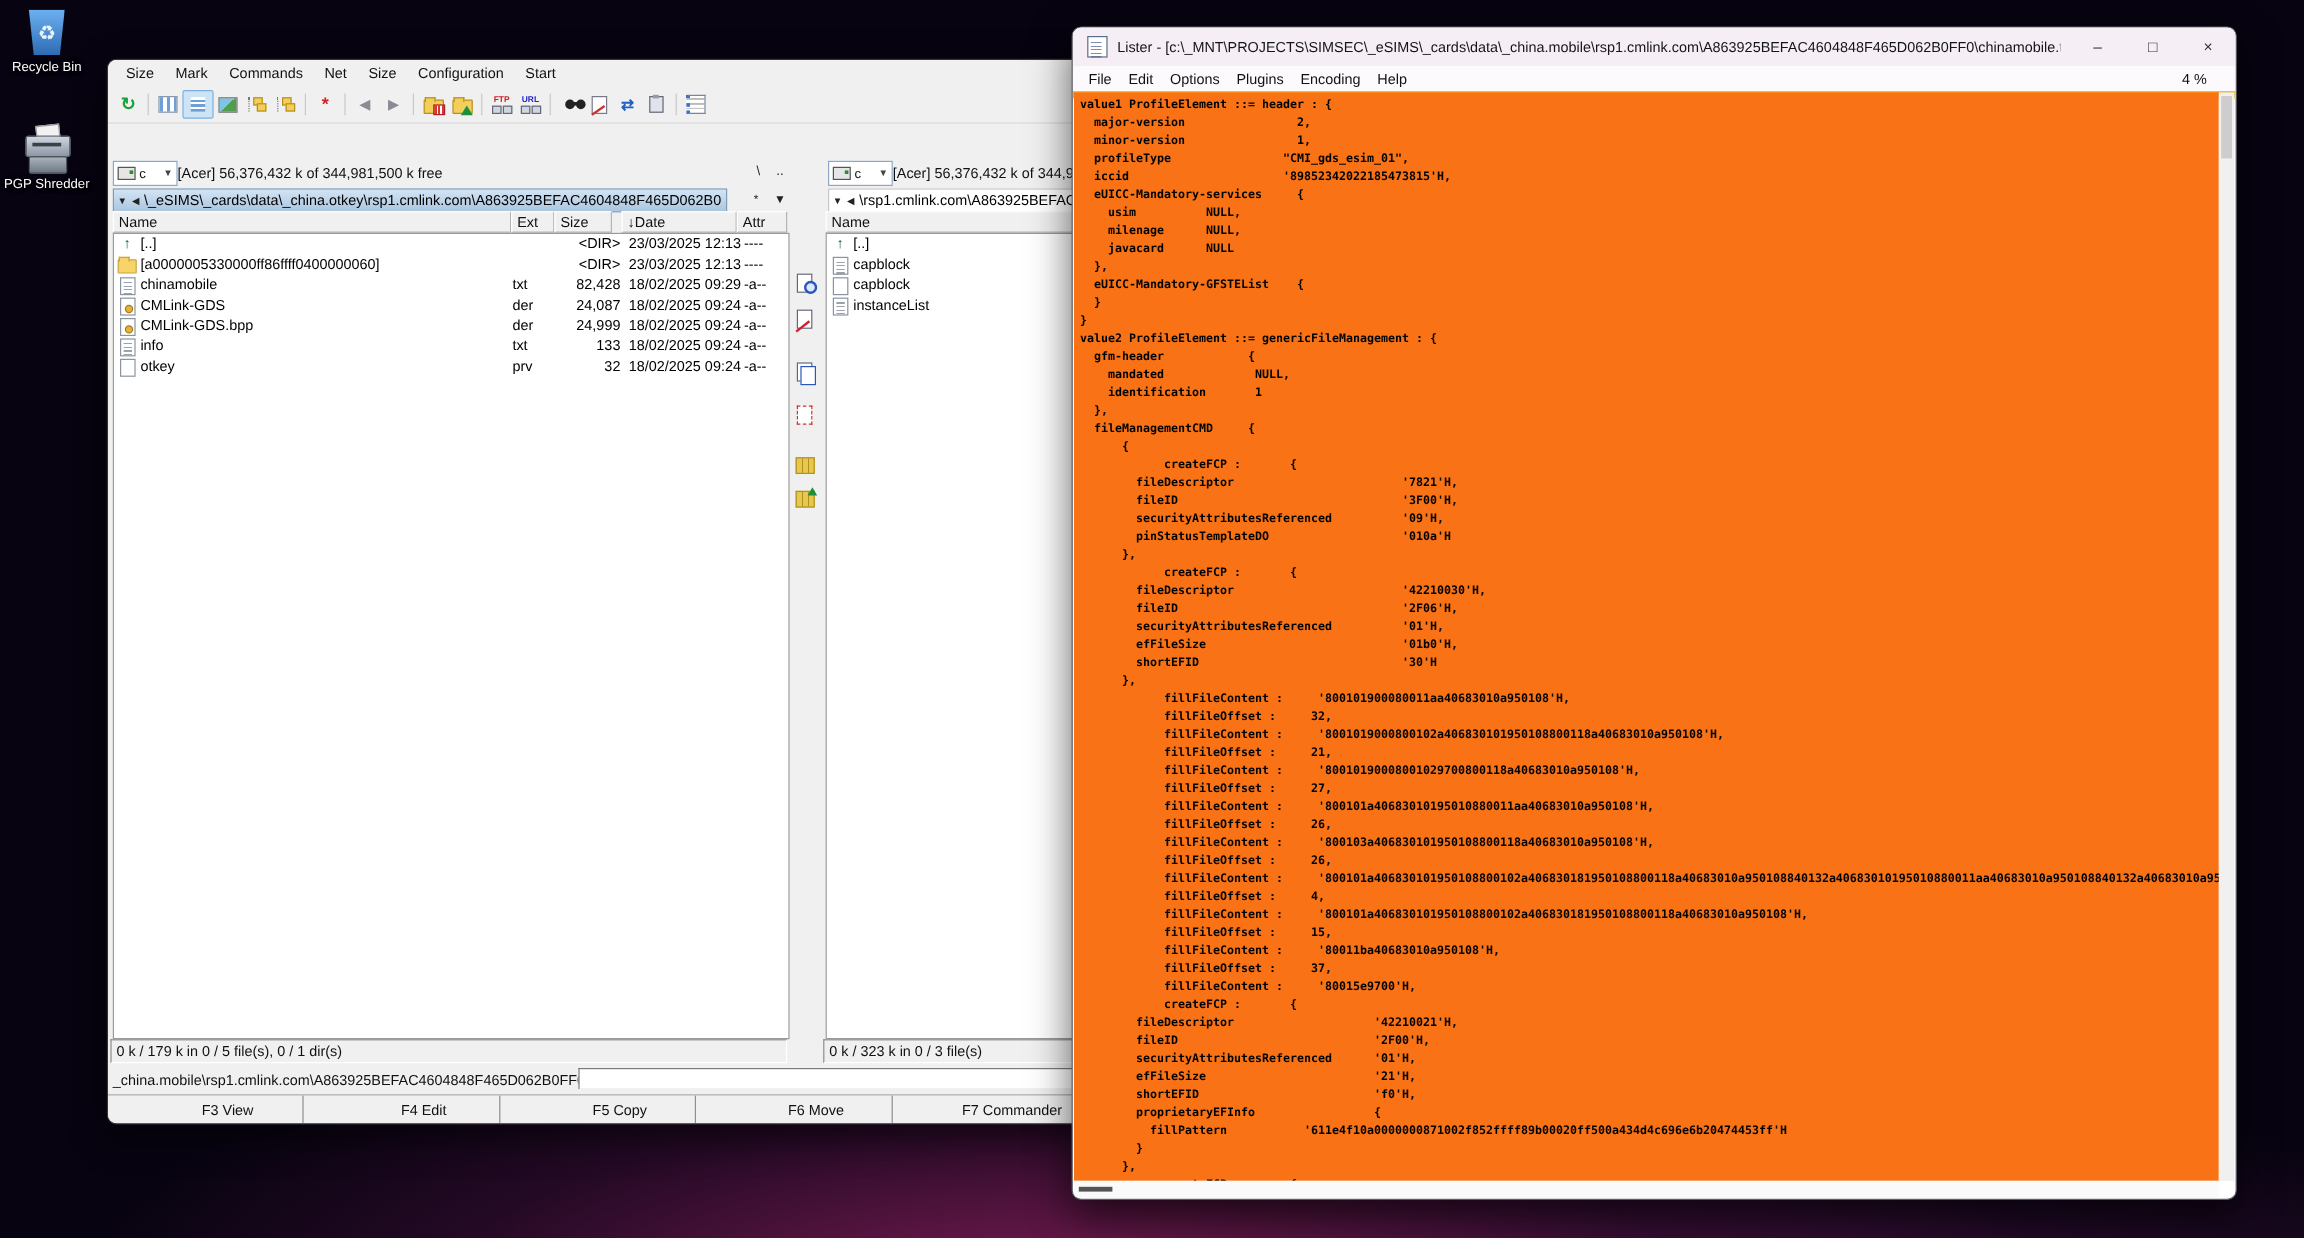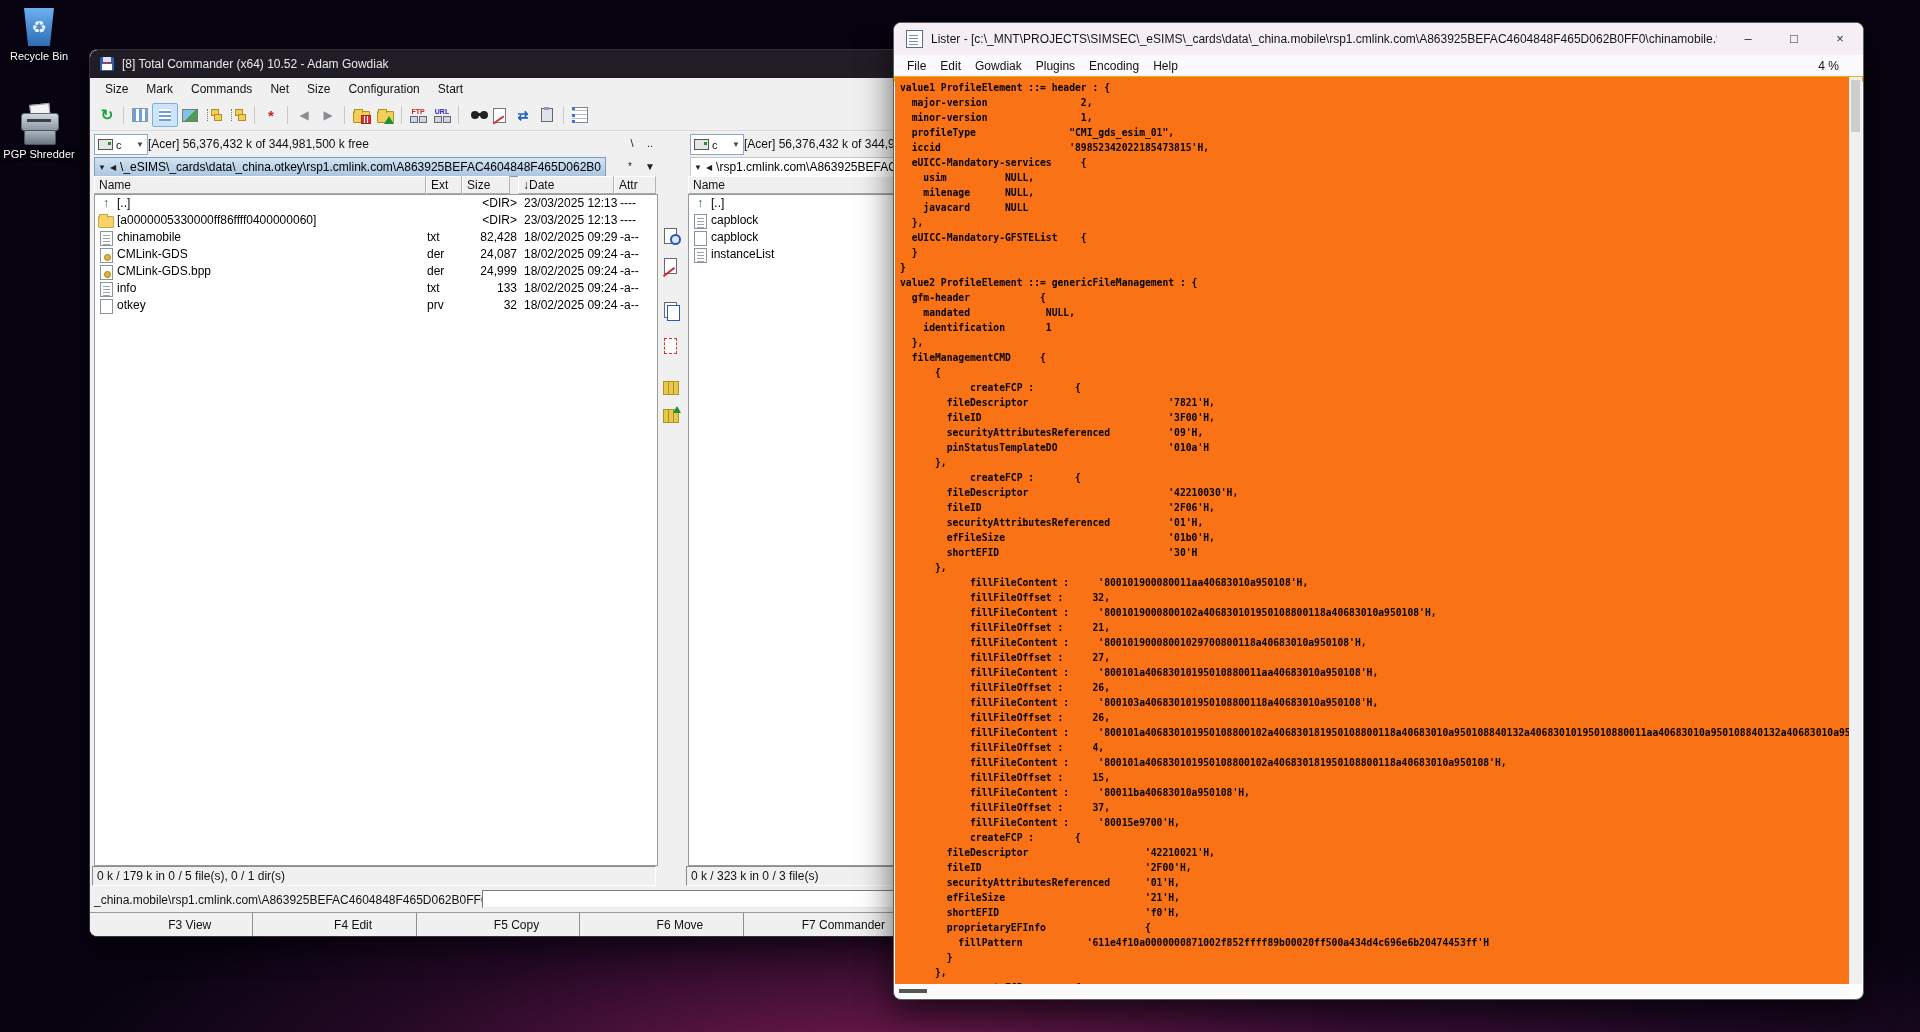--- a/index.html
+++ b/index.html
@@ -149,24 +149,20 @@
   <div class="shred">
     <div class="paper"></div>
       <div class="head"></div>
       <div class="slot"></div>
       <div class="base"></div>
   </div>
   <span class="lab">PGP Shredder</span>
 </div>
 
 <div id="tc" class="win">
-  <div class="tc-title">
-    <div class="floppy"></div>
-    <span>[8] Total Commander (x64) 10.52 - Adam Gowdiak</span>
-  </div>
   <div class="tc-menu">
     <span>Size</span>
     <span>Mark</span>
     <span>Commands</span>
     <span>Net</span>
     <span>Size</span>
     <span>Configuration</span>
     <span>Start</span>
   </div>
   <div class="tc-toolbar">
@@ -424,21 +420,21 @@
     <span class="t">Lister - [c:\_MNT\PROJECTS\SIMSEC\_eSIMS\_cards\data\_china.mobile\rsp1.cmlink.com\A863925BEFAC4604848F465D062B0FF0\chinamobile.txt]</span>
     <div class="ls-controls">
       <span>–</span>
       <span>□</span>
       <span>×</span>
     </div>
   </div>
   <div class="ls-menu">
     <span>File</span>
     <span>Edit</span>
-    <span>Gowdiak</span>
+    <span>Options</span>
     <span>Plugins</span>
     <span>Encoding</span>
     <span>Help</span>
     <span class="pct">4 %</span>
   </div>
   <div class="ls-body">
     <pre>value1 ProfileElement ::= header : {
   major-version                2,
   minor-version                1,
   profileType                "CMI_gds_esim_01",

